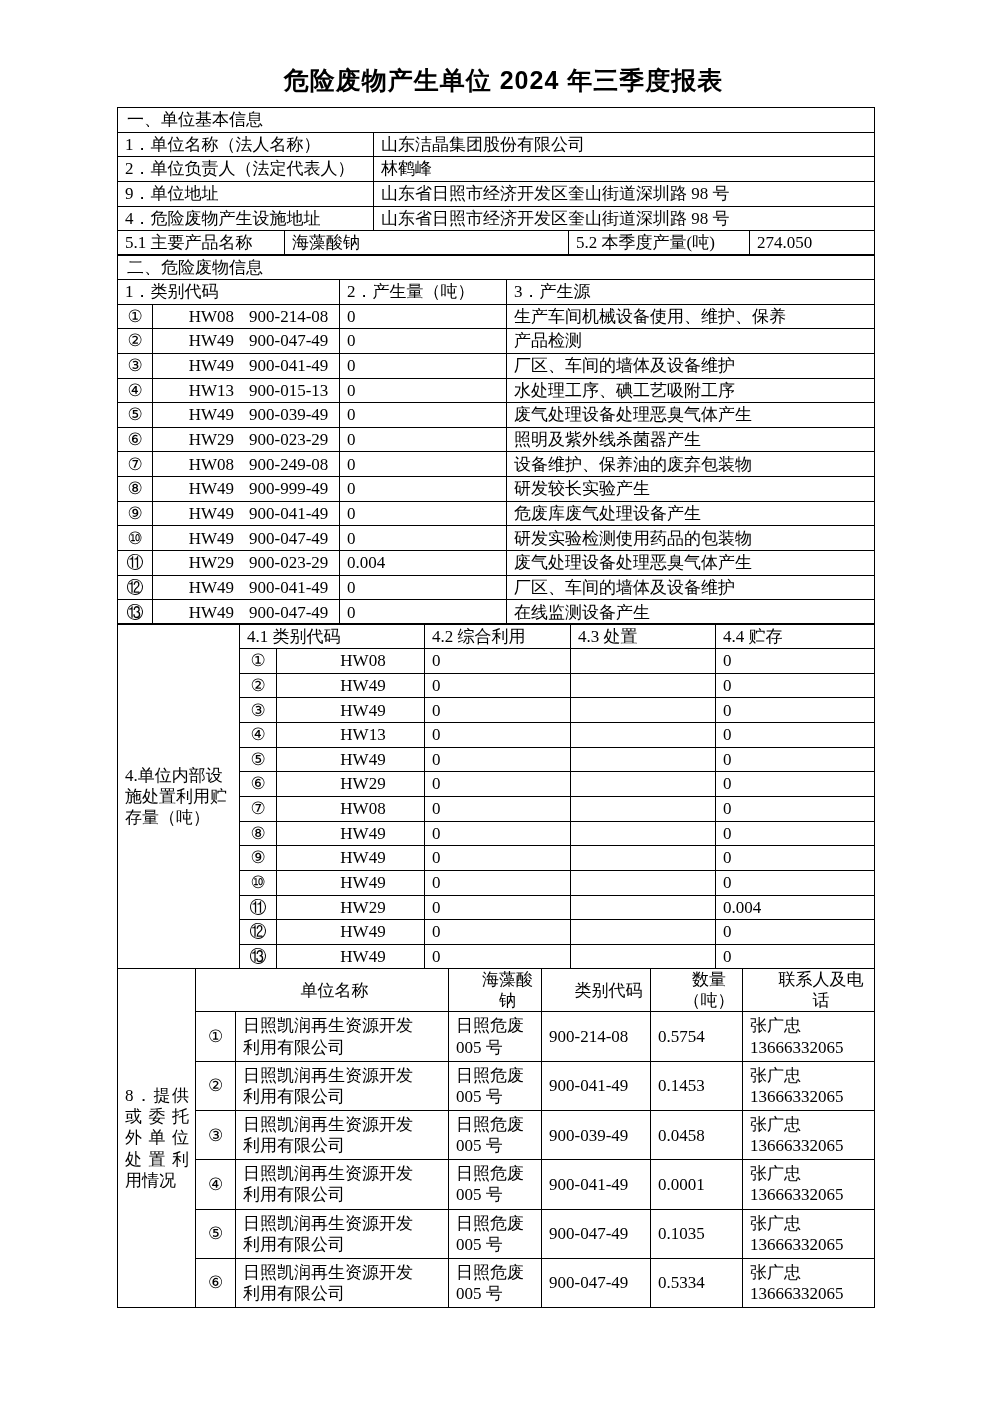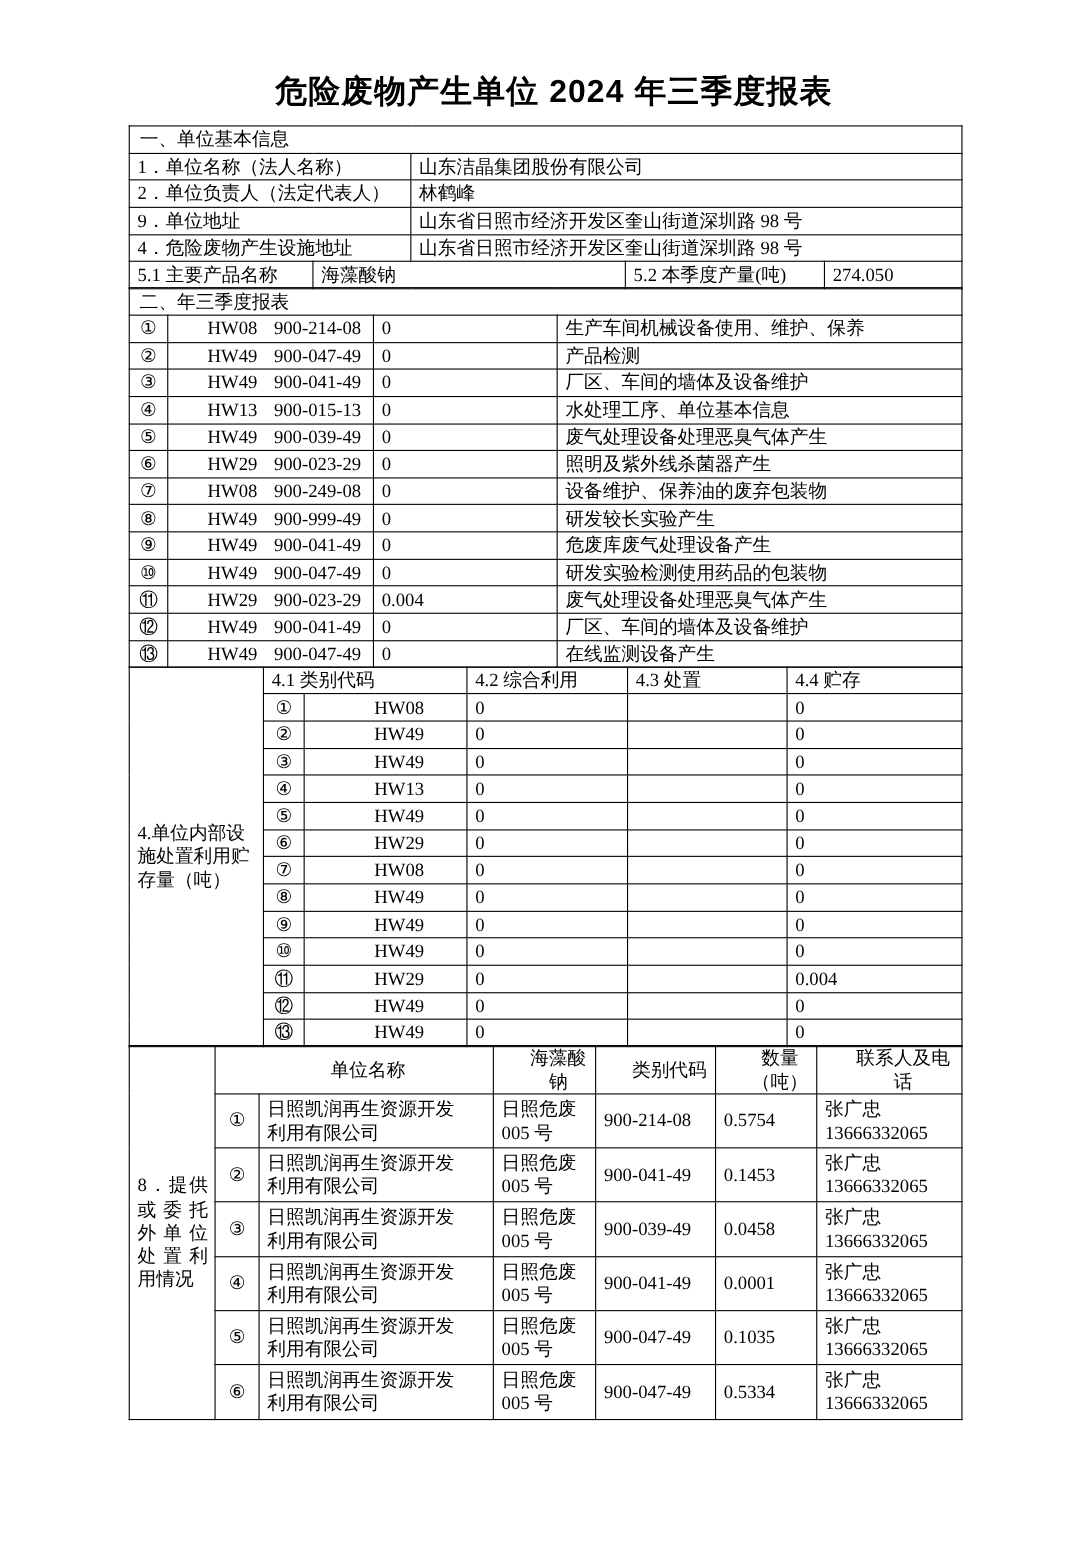--- a/index.html
+++ b/index.html
@@ -1,19 +1,19 @@
 <!DOCTYPE html>
 <html><head>
 <meta charset="utf-8">
 <style>
   * { box-sizing: border-box; }
   html,body { margin:0; padding:0; background:#ffffff; }
   body { font-family:"Liberation Serif","DejaVu Serif",serif; color:#000; }
   .page { width:992px; height:1403px; background:#fff; overflow:hidden; }
-  .title { margin:0; padding-top:64px; text-align:center; font-size:29px; font-weight:700;
+  .title { margin:0; padding-top:64px; text-align:center; font-size:25px; font-weight:700;
            font-family:"Liberation Sans","DejaVu Sans",sans-serif; letter-spacing:1px;padding-left:15px; }
   .doc { width:757px; margin:10px 0 0 117px; }
   table { border-collapse:collapse; table-layout:fixed; width:757px; }
   .t2,.t4,.t5 { margin-top:-1.5px; }
   td { border:1.5px solid #000; font-size:17px; padding:0 7px; height:24.65px;
        line-height:1.25; vertical-align:middle; overflow:hidden; }
   .sec-h { padding-left:9px; }
   .c-num { text-align:center; padding:0 2px; }
   .c-center { text-align:center;padding-left:32px; }
   .c-left { text-align:left; }
@@ -70,21 +70,26 @@
 
     <table class="t2">
       <colgroup>
           <col style="width:35px">
           <col style="width:187px">
           <col style="width:167px">
           <col style="width:368px">
         </colgroup>
       <tbody>
         <tr>
-          <td colspan="4" class="sec-h">二、年三季度报表</td>
+          <td colspan="4" class="sec-h">二、危险废物信息</td>
+        </tr>
+        <tr>
+          <td colspan="2">1．类别代码</td>
+          <td>2．产生量（吨）</td>
+          <td>3．产生源</td>
         </tr>
 
           <tr>
             <td class="c-num">①</td>
             <td class="c-center">
               <span class="hw">HW08</span><span>900-214-08</span>
             </td>
             <td class="c-left">0</td>
             <td class="c-left">生产车间机械设备使用、维护、保养</td>
           </tr>
@@ -106,21 +111,21 @@
             <td class="c-left">0</td>
             <td class="c-left">厂区、车间的墙体及设备维护</td>
           </tr>
 
           <tr>
             <td class="c-num">④</td>
             <td class="c-center">
               <span class="hw">HW13</span><span>900-015-13</span>
             </td>
             <td class="c-left">0</td>
-            <td class="c-left">水处理工序、单位基本信息</td>
+            <td class="c-left">水处理工序、碘工艺吸附工序</td>
           </tr>
 
           <tr>
             <td class="c-num">⑤</td>
             <td class="c-center">
               <span class="hw">HW49</span><span>900-039-49</span>
             </td>
             <td class="c-left">0</td>
             <td class="c-left">废气处理设备处理恶臭气体产生</td>
           </tr>

